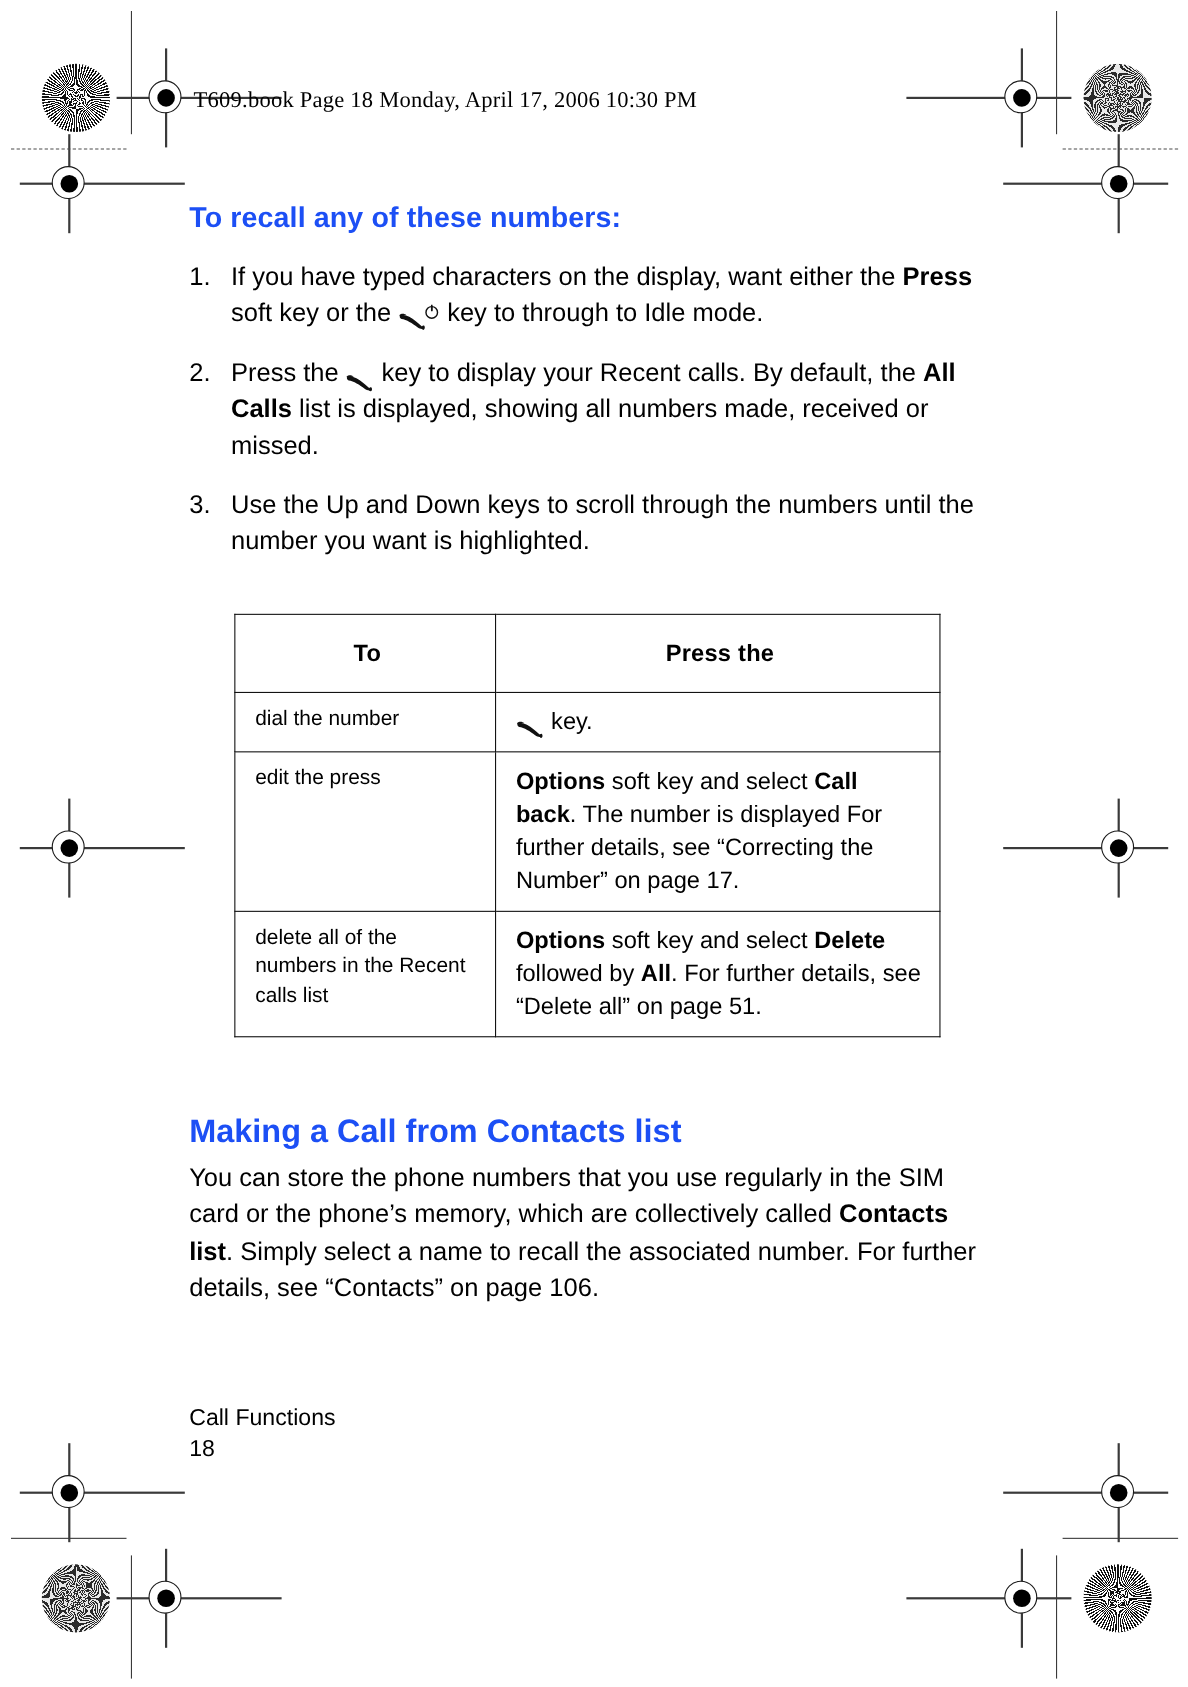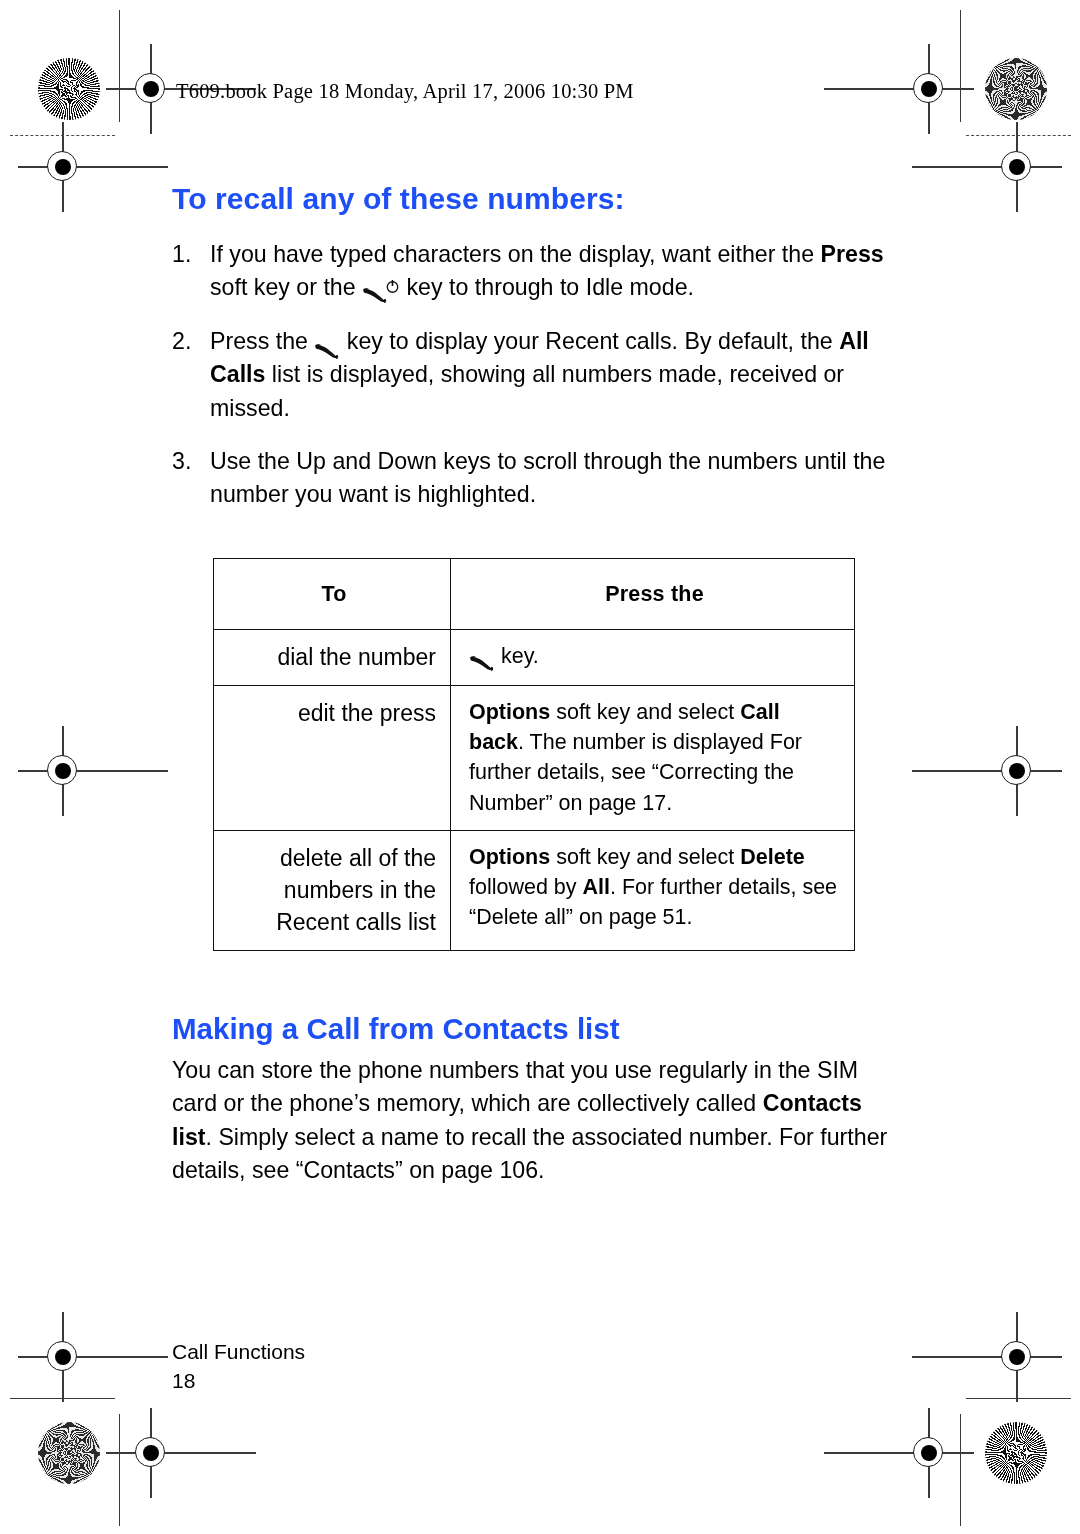--- a/index.html
+++ b/index.html
@@ -99,21 +99,21 @@
   
   .content {
     position: absolute;
     left: 172px;
     top: 182px;
     width: 736px;
   }
 
   h3.sub-head {
     margin: 0 0 22px 0;
-    font-size: 30px;
+    font-size: 26px;
     font-weight: 600;
     color: #1c4ff5;
     letter-spacing: .1px;
   }
 
   h2.sec-head {
     margin: 0 0 8px 0;
     font-size: 29.5px;
     font-weight: 600;
     color: #1c4ff5;
@@ -198,27 +198,27 @@
   table.keytable th {
     text-align: center;
     font-weight: 700;
     font-size: 21.5px;
     padding-top: 20px;
     padding-bottom: 20px;
     letter-spacing: .2px;
   }
   table.keytable col.c1 { width: 237px; }
   table.keytable col.c2 { width: 404px; }
-  table.keytable td.cell-to { font-size: 23px; text-align: right; }
+  table.keytable td.cell-to { font-size: 19px; }
 
   
   .footer {
     position: absolute;
     left: 172px;
-    top: 1337px;
+    top: 1274px;
     font-size: 21px;
     line-height: 1.40;
   }
   .footer .pageno { font-size: 21px; }
 </style>
 </head>
 <body>
 
 <div class="page">
 

